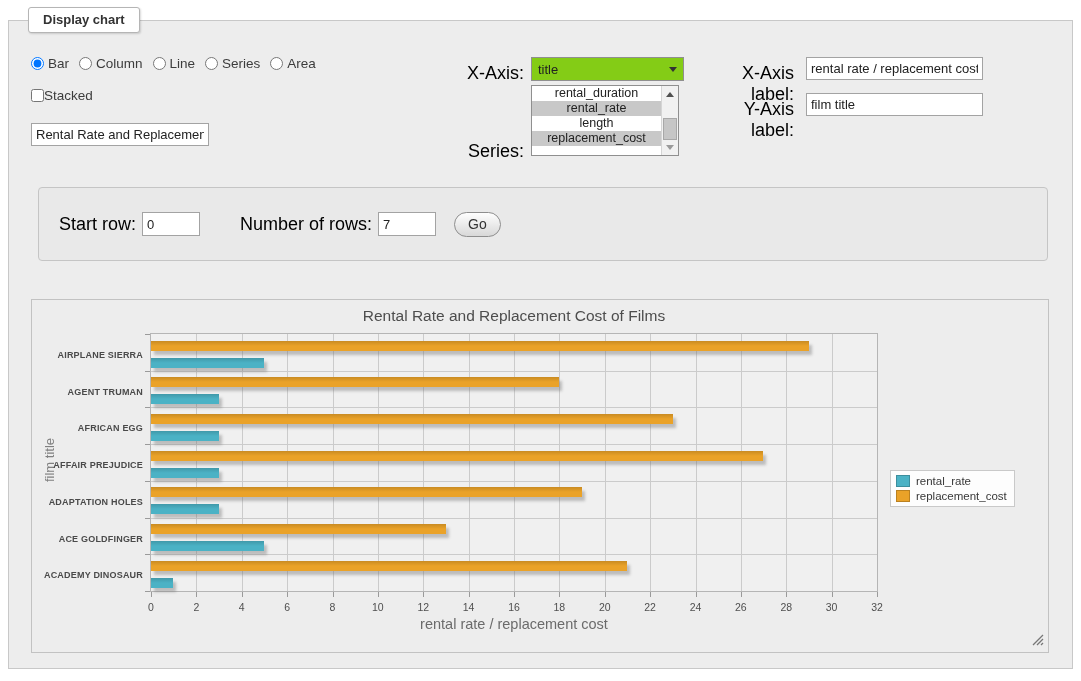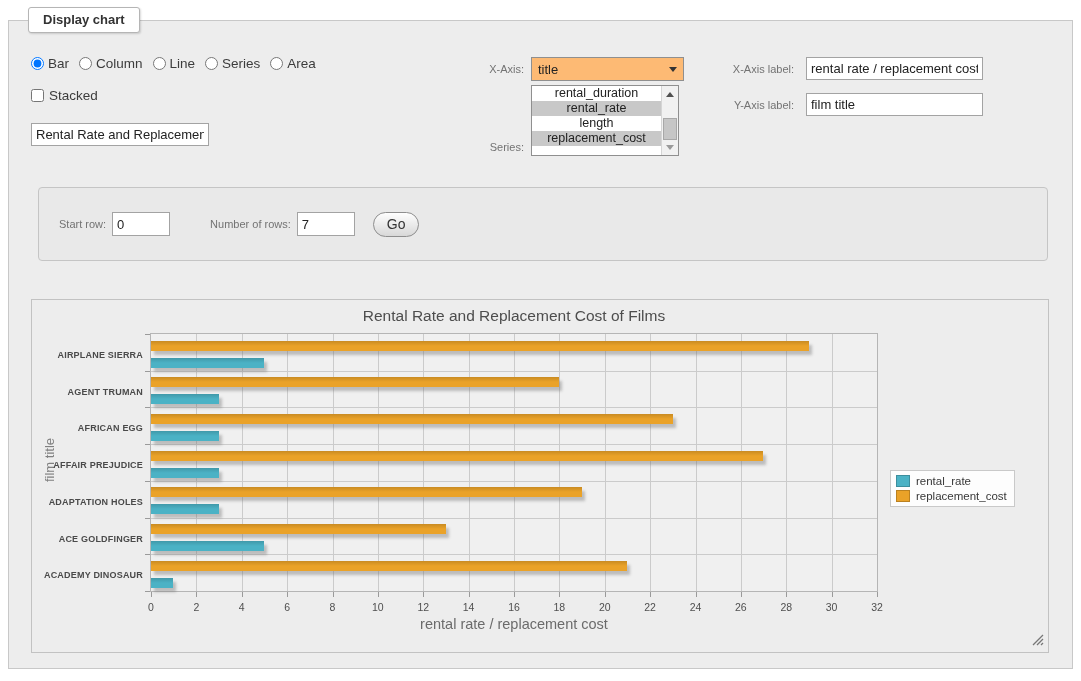--- a/index.html
+++ b/index.html
@@ -5,37 +5,37 @@
   * { box-sizing: border-box; margin: 0; padding: 0; }
   html,body { width:1081px; height:681px; background:#ffffff;
     font-family:"Liberation Sans", sans-serif; color:#3c3c3c; }
 
   .fieldset { position:absolute; left:8px; top:20px; width:1065px; height:649px;
     background:#ededed; border:1px solid #c8c8c8; }
   .legend-tab { position:absolute; left:19px; top:-14px; background:#ffffff;
     border:1px solid #b5b5b5; border-radius:3px; padding:4px 14px 5px 14px;
     font-size:13px; font-weight:bold; color:#333; box-shadow:1px 1px 2px rgba(0,0,0,0.15); }
 
-  .lbl { font-size:11px; color:#737373; }
+  .lbl { font-size:18px; color:#000000; }
   .abs { position:absolute; }
 
   .radio-row { left:22px; top:35px; display:flex; align-items:center; gap:10px; }
   .radio-item { display:flex; align-items:center; gap:4px; font-size:13.5px; }
   .radio-item input { width:13px; height:13px; }
 
-  .stacked-row { left:22px; top:67px; display:flex; align-items:center; gap:5px; font-size:13.5px; }
+  .stacked-row { left:22px; top:67px; display:flex; align-items:center; font-size:13.5px; }
   .stacked-row input { width:13px; height:13px; }
 
   input[type="text"] { background:#fff; border:1px solid #a3a3a3; font-size:13px;
     color:#222; padding:0 4px; font-family:"Liberation Sans", sans-serif; }
 
   .title-input { left:22px; top:102px; width:178px; height:23px; }
 
   .xaxis-label-txt { left:432px; top:42px; width:83px; text-align:right; }
-  .fake-select { left:522px; top:36px; width:153px; height:24px; background:#fdba74;
+  .fake-select { left:522px; top:36px; width:153px; height:24px; background:#84cc16;
     border:1px solid #8f8f8f; display:flex; align-items:center; padding:0 6px; font-size:13px; color:#222; }
   .fake-select .arrow { margin-left:auto; width:0; height:0;
     border-left:4px solid transparent; border-right:4px solid transparent; border-top:5px solid #333; }
 
   .series-label-txt { left:432px; top:120px; width:83px; text-align:right; }
   .listbox { left:522px; top:64px; width:148px; height:71px; background:#fff;
     border:1px solid #8f8f8f; display:flex; }
   .list-items { flex:1; overflow:hidden;text-align:center; }
   .list-item { height:15px; line-height:15px; font-size:12.5px; padding:0 3px; color:#222; white-space:nowrap; }
   .list-item.selected { background:#c8c8c8; }

